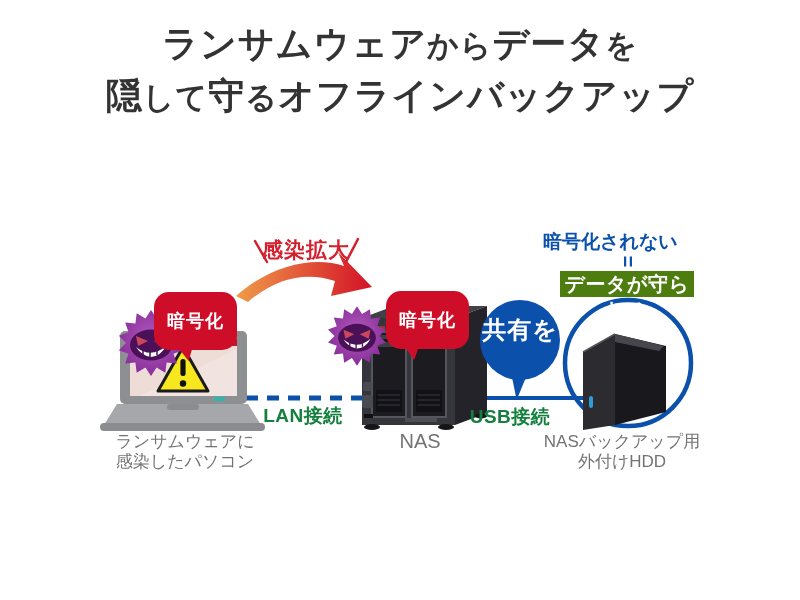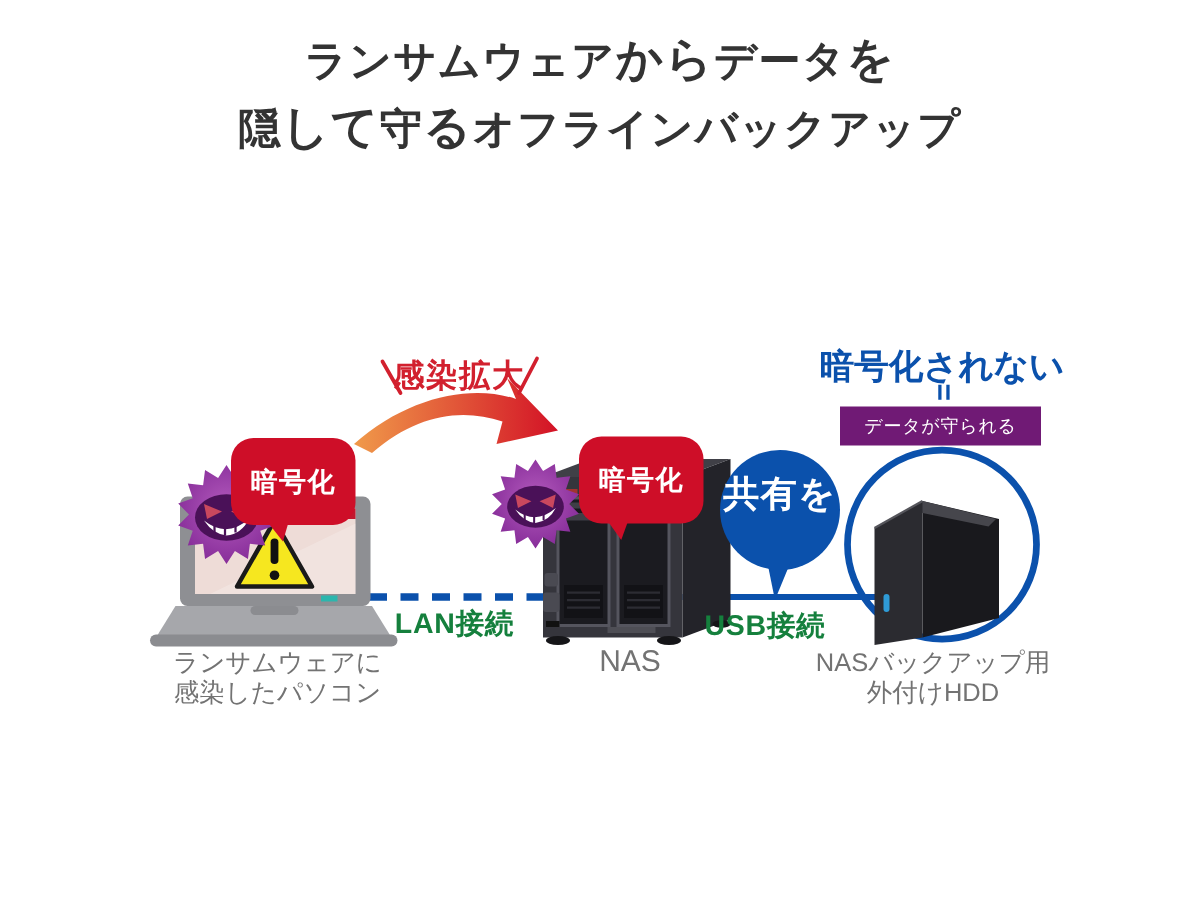--- a/index.html
+++ b/index.html
@@ -2,21 +2,21 @@
 <html><head>
 <meta charset="utf-8">
 <style>
   html,body{margin:0;padding:0;background:#fff;}
   body{width:800px;height:600px;position:relative;overflow:hidden;
        font-family:"Liberation Sans","DejaVu Sans",sans-serif;}
   .abs{position:absolute;}
   
   .title-wrap{left:0;top:18px;width:800px;text-align:center;color:#333;}
   .title-line{line-height:1.45;}
-  .t-big{font-size:28px;font-weight:bold;letter-spacing:1px;}
+  .t-big{font-size:36px;font-weight:bold;letter-spacing:1px;}
   .t-small{font-size:31px;font-weight:bold;letter-spacing:1px;}
   
   svg.scene{left:0;top:0;width:800px;height:600px;}
   
   .pill{height:26px;border-radius:15px;background:#ce0e28;color:#fff;
         font-size:18px;font-weight:bold;text-align:right;line-height:26px;
         letter-spacing:1px;padding:16px 13px;}
   .pill:after{content:"";position:absolute;bottom:-11px;width:0;height:0;
         border-left:7px solid transparent;border-right:7px solid transparent;
         border-top:13px solid #ce0e28;}
@@ -26,25 +26,25 @@
   .pill-nas:after{left:20px;transform:skewX(10deg);}
   
   .spread{left:260px;top:236px;width:92px;text-align:center;color:#d2202e;
           font-size:21px;font-weight:bold;letter-spacing:1px;}
   
   .conn-label{font-size:19px;font-weight:bold;color:#15803d;text-align:center;letter-spacing:0.5px;}
   .lan-label{left:253px;top:403px;width:100px;}
   .usb-label{left:458px;top:404px;width:104px;}
   
   .blue-text{color:#0b51ac;font-weight:bold;}
-  .not-encrypted{left:543px;top:229px;width:170px;text-align:center;font-size:23px;}
+  .not-encrypted{left:543px;top:229px;width:170px;text-align:left;font-size:19px;}
   .equals-wrap{left:612px;top:250px;width:32px;text-align:center;font-size:20px;}
   .equals-wrap span{display:inline-block;transform:rotate(90deg);}
-  .protected-box{left:560px;top:271px;width:134px;height:26px;background:#701a75;
-                 color:#fff;font-weight:normal;font-size:12px;text-align:center;
+  .protected-box{left:560px;top:271px;width:134px;height:26px;background:#4d7c0f;
+                 color:#fff;font-weight:bold;font-size:20px;text-align:center;
                  line-height:26px;letter-spacing:0.5px;}
   
   .share-bubble{left:480px;top:300px;width:80px;height:80px;border-radius:50%;
                 background:#0b51ac;color:#fff;text-align:center;font-weight:bold;
                 font-size:24px;line-height:1.3;padding-top:14px;box-sizing:border-box;
                 letter-spacing:1px;}
   .share-bubble:after{content:"";position:absolute;left:30px;top:74px;width:0;height:0;
                 border-left:8px solid transparent;border-right:8px solid transparent;
                 border-top:26px solid #0b51ac;transform:skewX(-6deg);}
   

